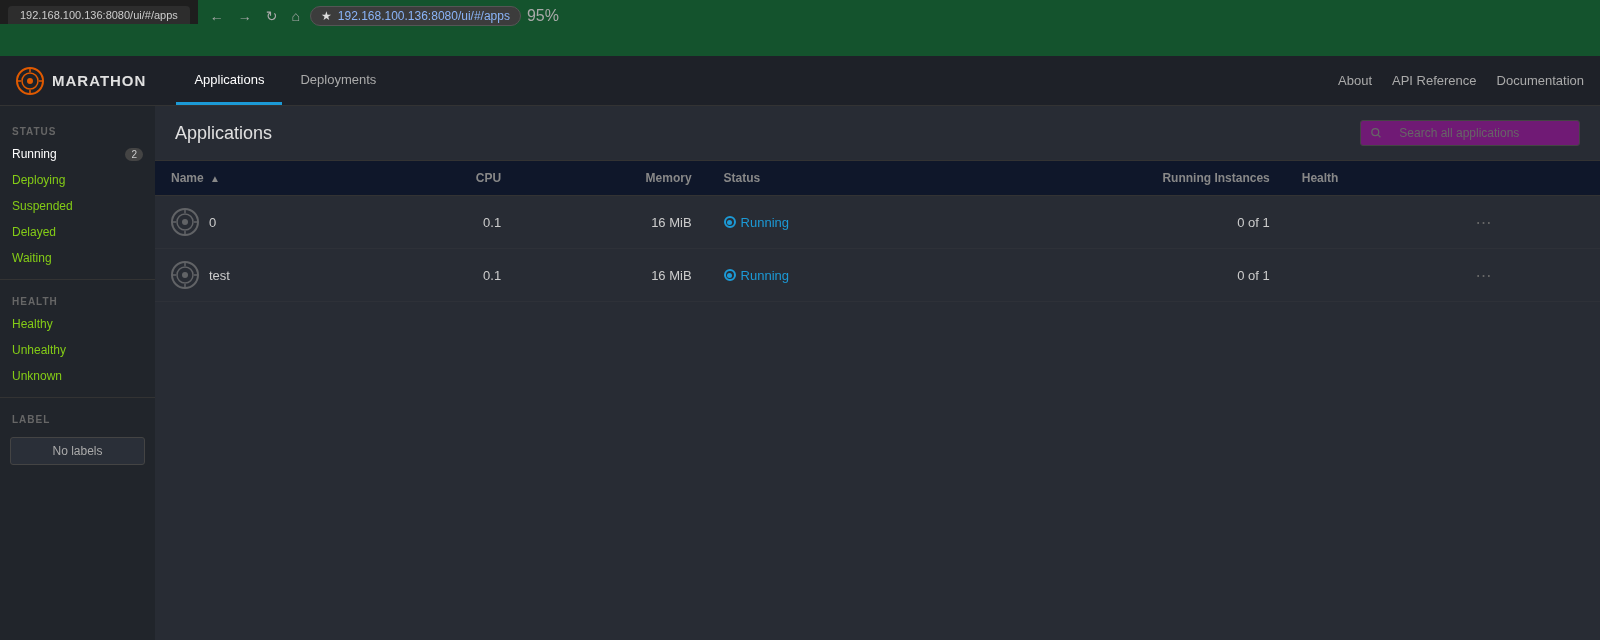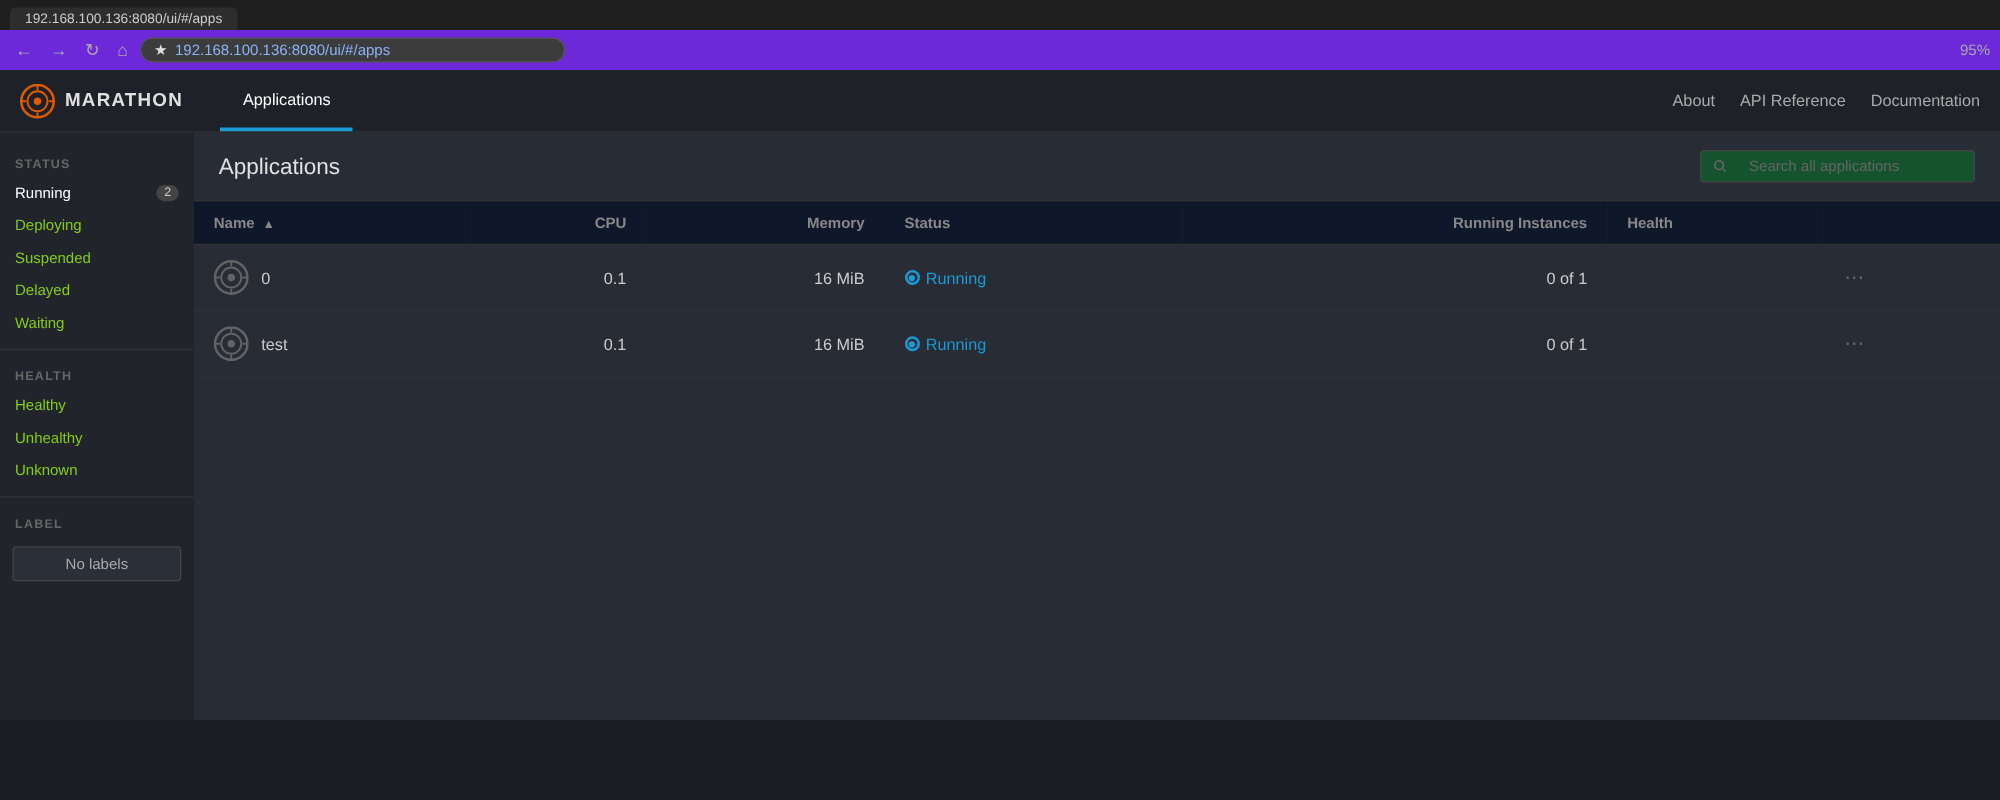--- a/index.html
+++ b/index.html
@@ -7,24 +7,23 @@
       font-family: 'Helvetica Neue', Arial, sans-serif;
       background: #1a1d23;
       color: #ccc;
       font-size: 13px;
       height: 640px;
       overflow: hidden;
     }
 
     
     .browser-chrome {
-      background: #6d28d9;
+      background: #14532d;
       height: 56px;
       display: flex;
-      flex-direction: column;
     }
     .browser-tabs {
       height: 24px;
       background: #1e1e1e;
       display: flex;
       align-items: flex-end;
       padding: 0 8px;
     }
     .browser-tab {
       background: #2d2d2d;
@@ -65,28 +64,28 @@
     .browser-url-text {
       color: #8ab4f8;
       font-size: 12px;
     }
     .browser-actions {
       display: flex;
       align-items: center;
       gap: 8px;
       margin-left: auto;
       color: #aaa;
-      font-size: 12px;
+      font-size: 16px;
     }
 
     
     .app-container {
       display: flex;
       flex-direction: column;
-      height: 520px;
+      height: 584px;
     }
 
     
     .top-nav {
       background: #1e2128;
       height: 50px;
       display: flex;
       align-items: center;
       padding: 0 0 0 16px;
       border-bottom: 1px solid #333;
@@ -229,21 +228,21 @@
       border-bottom: 1px solid #333;
     }
     .content-title {
       color: #e0e0e0;
       font-size: 18px;
       font-weight: 400;
     }
     .search-box {
       display: flex;
       align-items: center;
-      background: #14532d;
+      background: #701a75;
       border: 1px solid #444;
       border-radius: 3px;
       padding: 5px 10px;
       gap: 18px;
       width: 220px;
     }
     .search-input {
       background: none;
       border: none;
       color: #aaa;
@@ -370,20 +369,21 @@
         <circle cx="14" cy="14" r="3" fill="#e05a00"></circle>
         <line x1="14" y1="1" x2="14" y2="5" stroke="#e05a00" stroke-width="1.5"></line>
         <line x1="14" y1="23" x2="14" y2="27" stroke="#e05a00" stroke-width="1.5"></line>
         <line x1="1" y1="14" x2="5" y2="14" stroke="#e05a00" stroke-width="1.5"></line>
         <line x1="23" y1="14" x2="27" y2="14" stroke="#e05a00" stroke-width="1.5"></line>
       </svg>
       <span class="logo-text">MARATHON</span>
     </div>
     <div class="nav-tabs">
       <a class="nav-tab active">Applications</a>
+      <a class="nav-tab">Deployments</a>
     </div>
     <div class="nav-right">
       <a>About</a>
       <a>API Reference</a>
       <a>Documentation</a>
     </div>
   </nav>
 
   <div class="main-layout">
 

